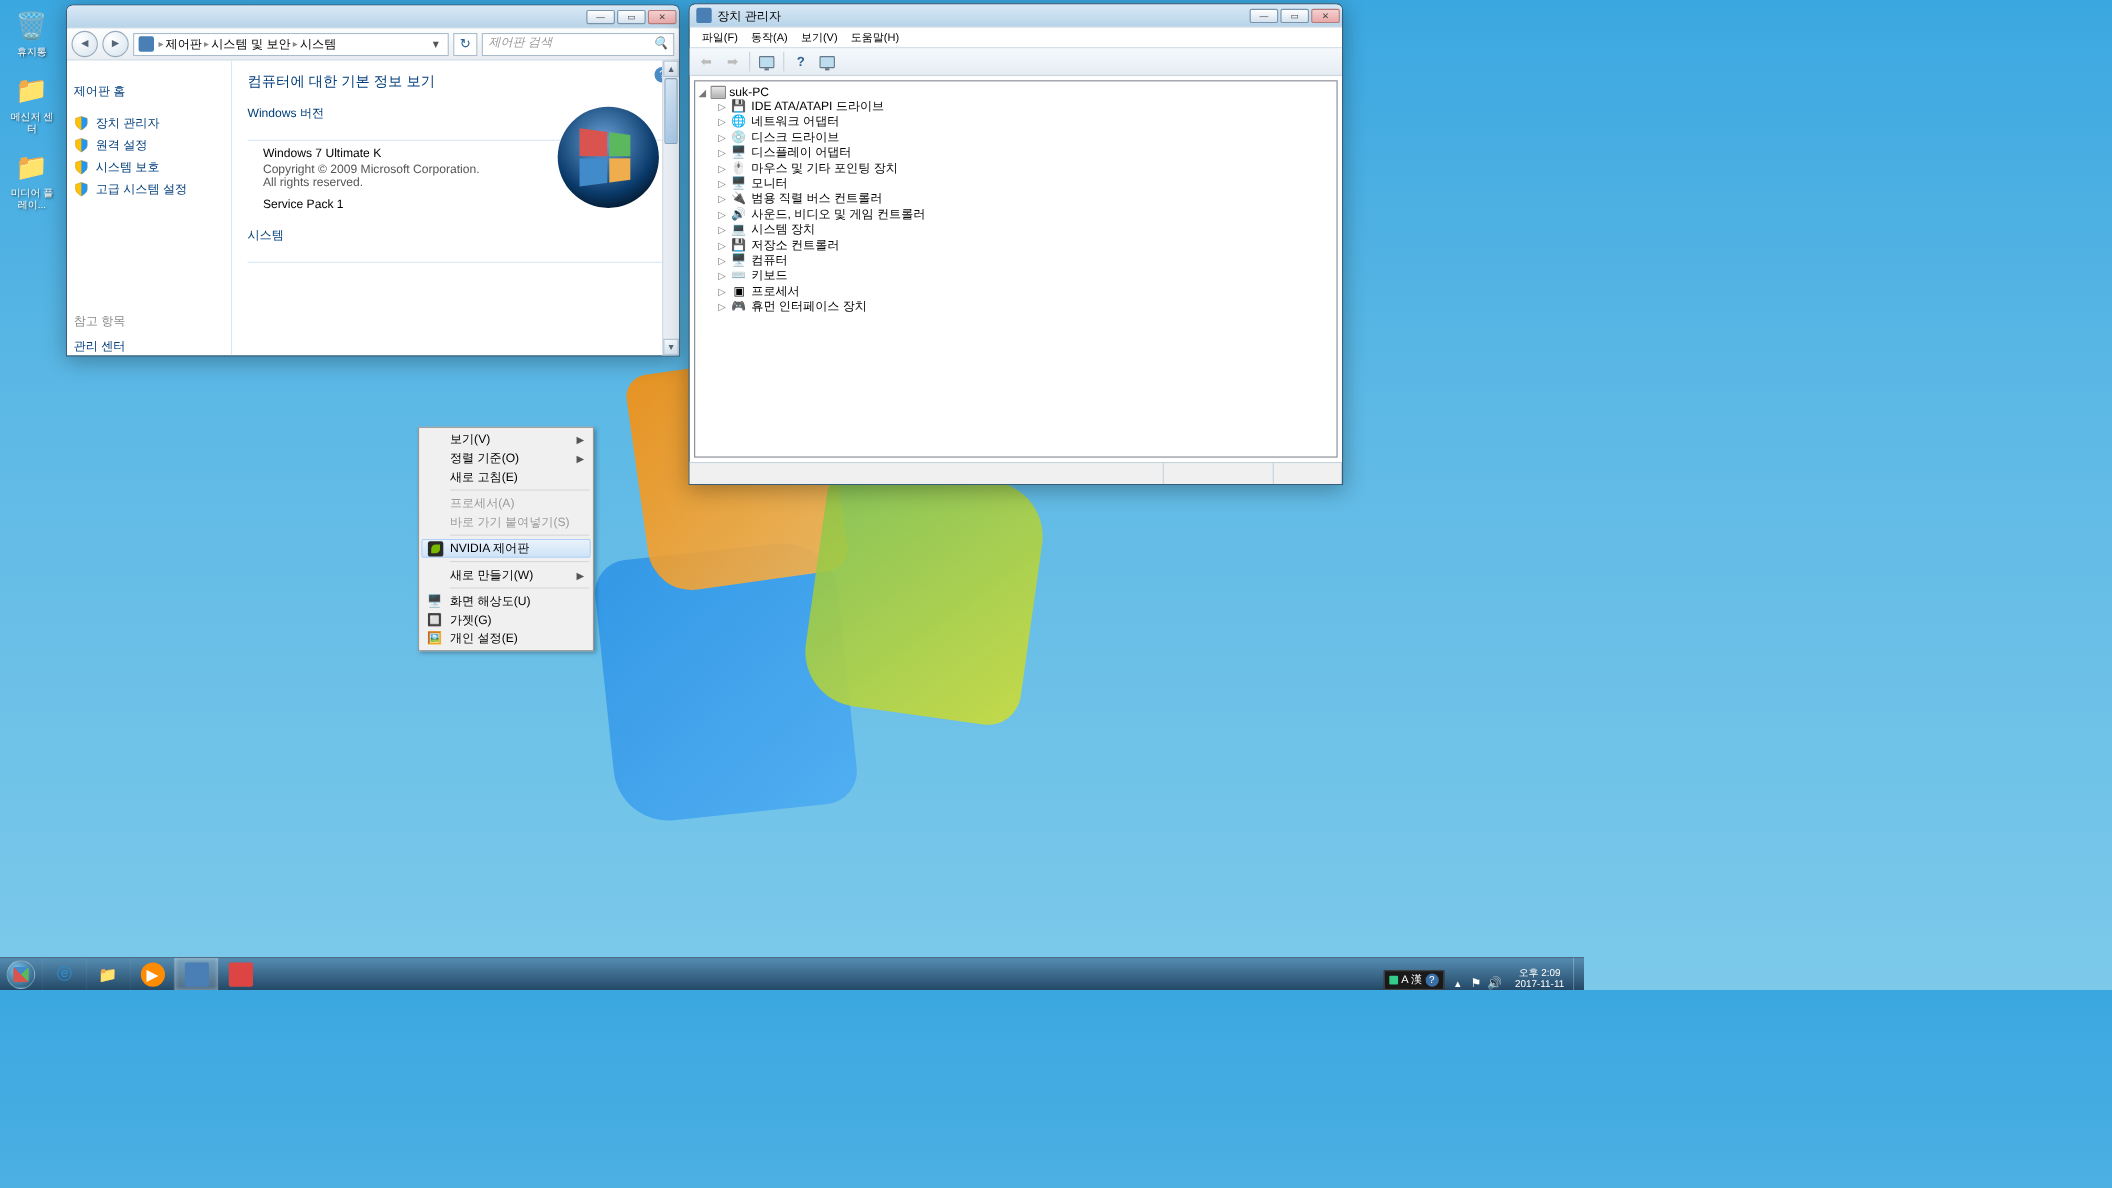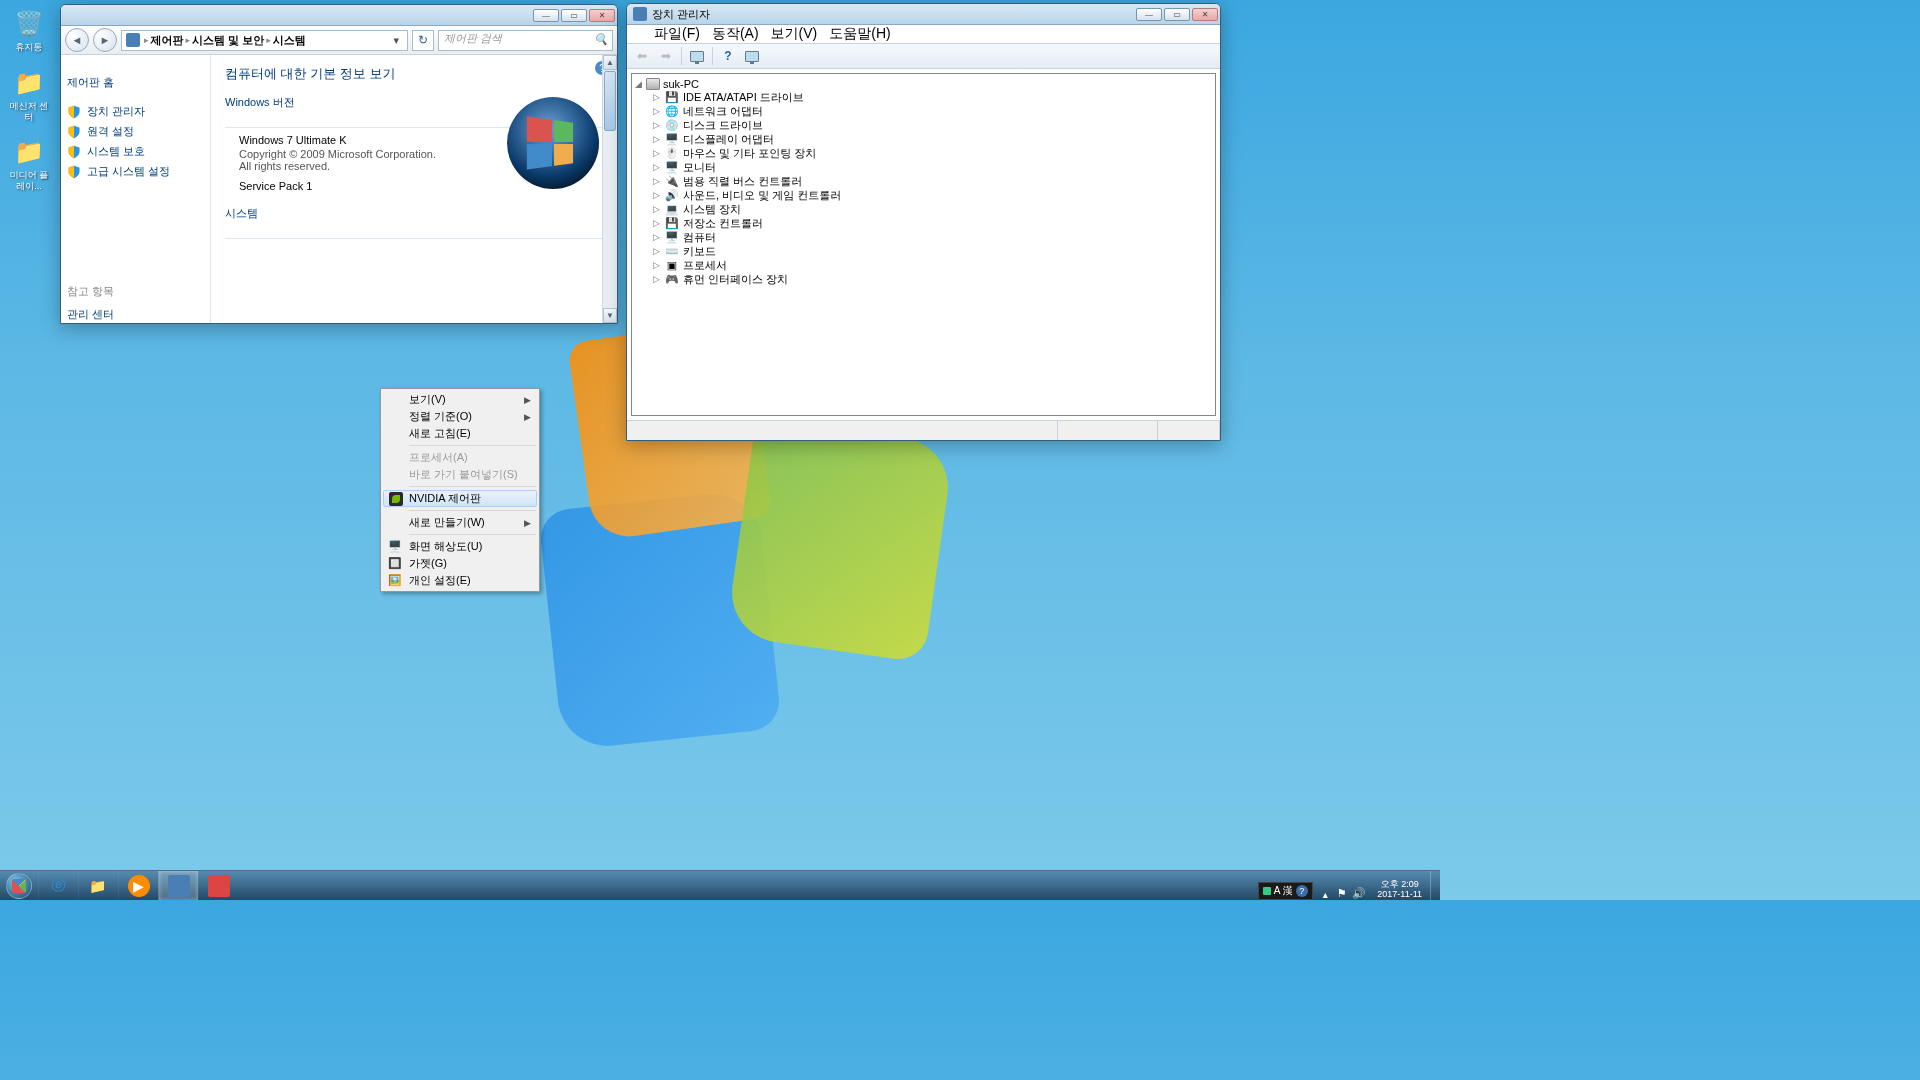--- a/index.html
+++ b/index.html
@@ -29,21 +29,21 @@
 .window-controls { display: flex; gap: 2px; }
 .wc-btn { width: 26px; height: 13px; border: 1px solid #7a95ab; border-radius: 2px; background: linear-gradient(180deg,#fff,#d5e2ee); font-size: 8px; display: flex; align-items: center; justify-content: center; cursor: pointer; color: #444; }
 .wc-btn.close { background: linear-gradient(180deg,#f5d0d0,#e8a8a8); border-color: #b57a7a; }
 
 
 .nav-row { height: 29px; background: linear-gradient(180deg,#fdfdfd,#e9eef3); border-bottom: 1px solid #c5d3de; display: flex; align-items: center; padding: 0 4px; gap: 4px; }
 .nav-btn { width: 24px; height: 24px; border-radius: 50%; background: radial-gradient(circle at 30% 30%, #fff, #d5e2ee); border: 1px solid #9ab; display: flex; align-items: center; justify-content: center; font-size: 11px; color: #567; cursor: pointer; }
 .breadcrumb { height: 21px; border: 1px solid #a9bccb; background: #fff; flex: 1; display: flex; align-items: center; padding: 0 4px; font-size: 11px; gap: 2px; }
 .bc-icon { width: 14px; height: 14px; background: #4a7fb5; border-radius: 2px; margin-right: 2px; }
 .bc-sep { color: #888; font-size: 9px; }
-.bc-item { color: #000; cursor: pointer; font-weight: bold; }
+.bc-item { color: #000; cursor: pointer; }
 .bc-drop { padding: 0 4px; color: #555; cursor: pointer; }
 .refresh-btn { width: 22px; height: 21px; border: 1px solid #a9bccb; background: #fff; display: flex; align-items: center; justify-content: center; color: #2a6496; font-size: 12px; cursor: pointer; }
 .search-box { width: 175px; height: 21px; border: 1px solid #a9bccb; background: #fff; font-size: 11px; padding: 0 20px 0 5px; color: #999; position: relative; }
 .search-box::after { content: "🔍"; position: absolute; right: 4px; top: 2px; font-size: 11px; color: #6a8db5; }
 
 .system-body { flex: 1; display: flex; overflow: hidden; }
 .sidebar { width: 150px; background: #fff; border-right: 1px solid #d9e8f5; padding: 20px 6px; font-size: 11px; }
 .sidebar-title { color: #003d7a; font-size: 11px; margin-bottom: 14px; }
 .sidebar-item { display: flex; align-items: center; gap: 6px; margin-bottom: 5px; cursor: pointer; color: #003d7a; }
 .sidebar-sep { height: 100px; }
@@ -62,21 +62,21 @@
 .info-grid { display: grid; grid-template-columns: 110px 1fr; row-gap: 4px; padding-left: 14px; }
 .info-grid .lbl { color: #555; }
 .info-grid .val { color: #000; }
 .info-grid .link { color: #003d7a; cursor: pointer; }
 .help-dot { position: absolute; top: 6px; right: 8px; width: 14px; height: 14px; border-radius: 50%; background: #4a8bc5; color: #fff; font-size: 10px; display: flex; align-items: center; justify-content: center; cursor: pointer; }
 .scrollbar { position: absolute; right: 0; top: 50px; bottom: 0; width: 15px; background: #e8eef3; border-left: 1px solid #cfd9e2; }
 .sb-arrow { height: 15px; background: linear-gradient(180deg,#f5f9fc,#d5e2ee); border: 1px solid #b0c4d6; display: flex; align-items: center; justify-content: center; font-size: 8px; color: #567; cursor: pointer; }
 .sb-thumb { height: 60px; background: linear-gradient(180deg,#d5e6f5,#a8c8e5); border: 1px solid #8ca8c0; margin: 1px; border-radius: 2px; cursor: pointer; }
 
 
-.menubar { height: 19px; border-bottom: 1px solid #c5d3de; display: flex; padding: 0 22px; font-size: 14px; align-items: center; gap: 2px; }
+.menubar { height: 19px; border-bottom: 1px solid #c5d3de; display: flex; padding: 0 6px; font-size: 10px; align-items: center; gap: 2px; }
 .menu-item { padding: 1px 5px; cursor: pointer; }
 .toolbar { height: 25px; border-bottom: 1px solid #c5d3de; background: linear-gradient(180deg,#f5f9fc,#e5ecf3); display: flex; align-items: center; padding: 0 4px; gap: 2px; }
 .tb-btn { width: 22px; height: 20px; border: 1px solid transparent; display: flex; align-items: center; justify-content: center; font-size: 12px; color: #567; cursor: pointer; border-radius: 2px; }
 .tb-btn.disabled { color: #bbb; cursor: default; }
 .tb-sep { width: 1px; height: 18px; background: #c5d3de; margin: 0 2px; }
 .tb-icon-monitor { width: 14px; height: 11px; border: 1px solid #678; border-radius: 1px; background: #bde; position: relative; }
 .tb-icon-monitor::after { content:''; position:absolute; bottom:-3px; left:4px; width:4px; height:2px; background:#678; }
 .dev-tree-wrap { margin: 4px; border: 1px solid #828790; flex: 1; background: #fff; overflow: auto; padding: 3px 2px; font-size: 11px; }
 .tree-root { display: flex; align-items: center; gap: 3px; padding: 1px 0; }
 .tree-root .root-icon { width: 14px; height: 12px; background: linear-gradient(180deg,#e8e8e8,#b0b0b0); border: 1px solid #888; border-radius: 1px; }

